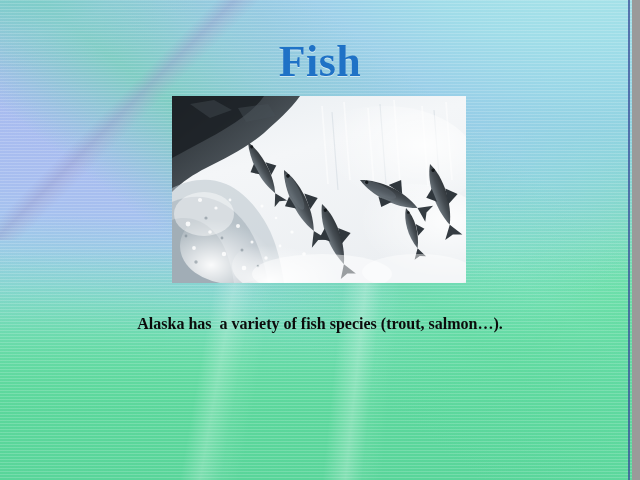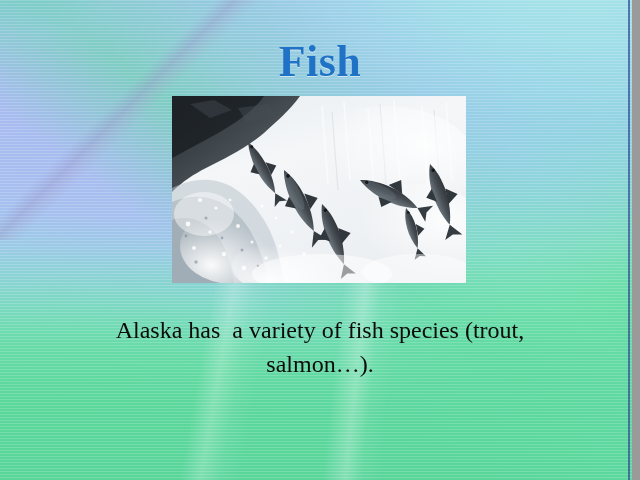--- a/index.html
+++ b/index.html
@@ -191,22 +191,22 @@
   }
   #photo-frame svg { display: block; }
 
   
   #caption {
     position: absolute;
     left: 78px;
     top: 313px;
     width: 484px;
     text-align: center;
-    font-size: 24px;
-    font-weight: normal;
+    font-size: 16px;
+    font-weight: bold;
     color: #0b0b0b;
     line-height: 1.42;
     white-space: pre-wrap;
   }
 </style>
 </head>
 <body>
 
 <div id="slide">
 

